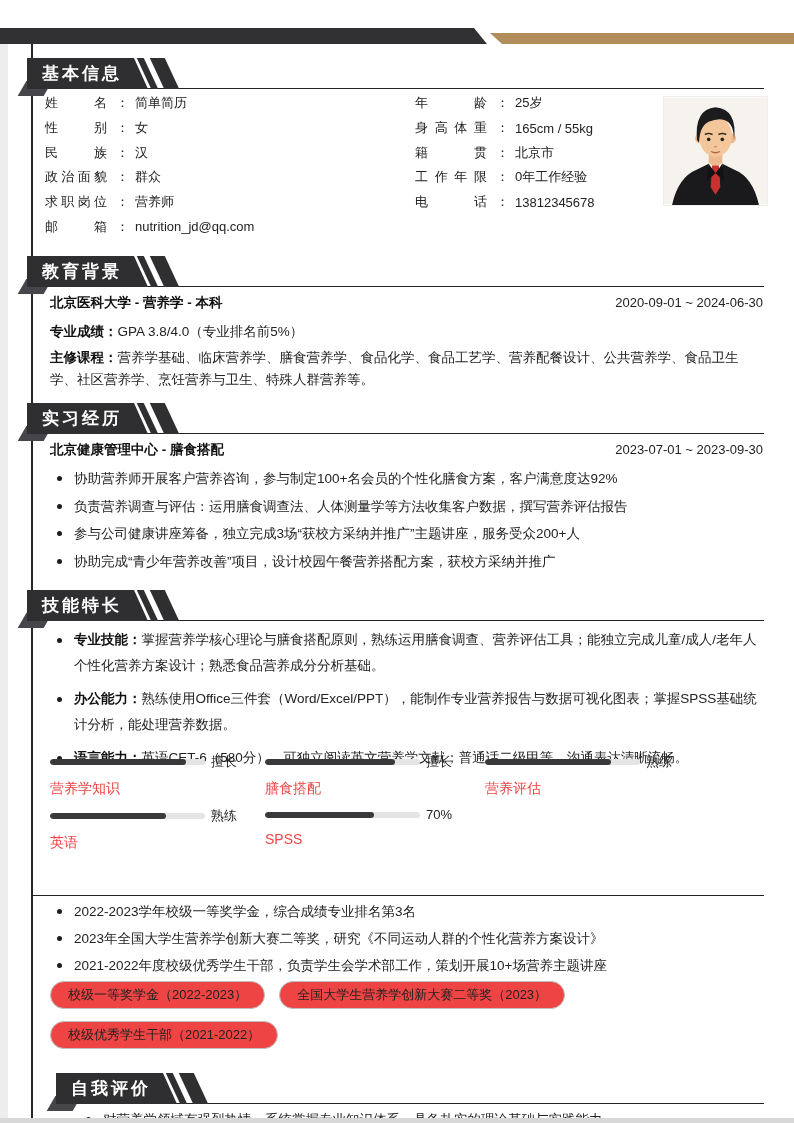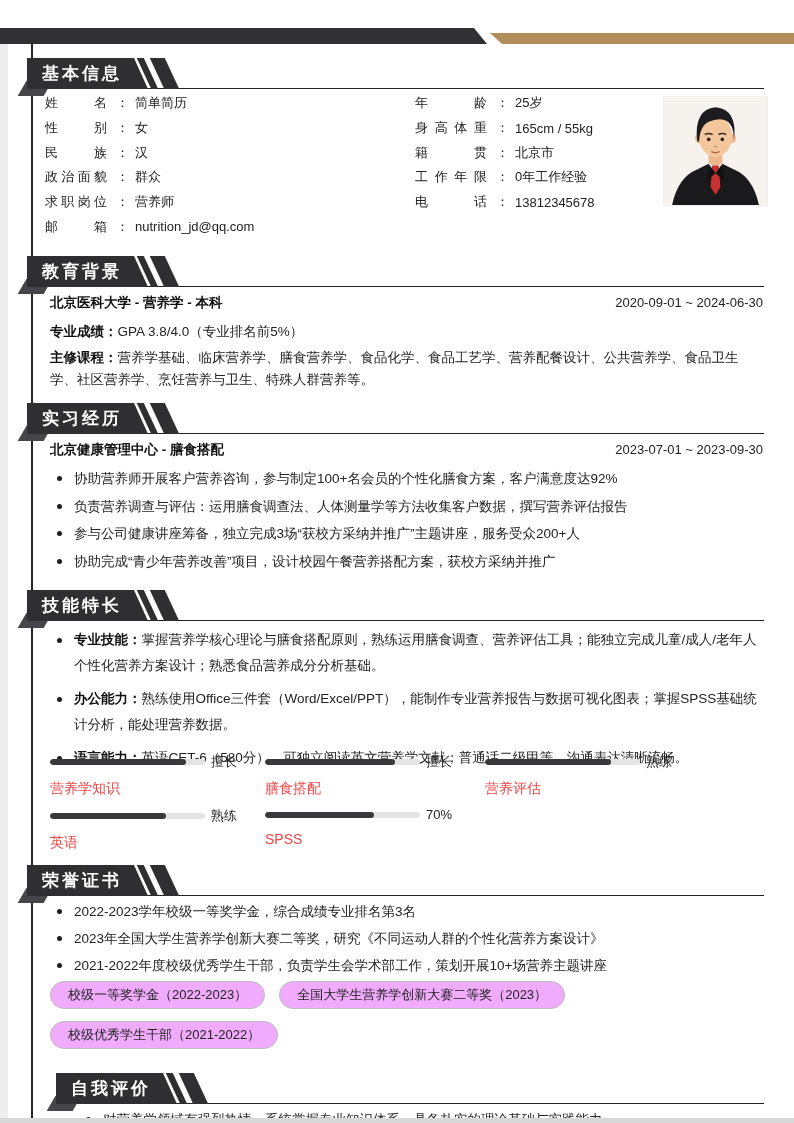--- a/index.html
+++ b/index.html
@@ -61,21 +61,21 @@
   
   .bars{position:absolute;left:50px;top:163px;display:grid;grid-template-columns:215px 220px 215px;row-gap:20px;}
   .bar-item{height:34px;}
   .bar-row{display:flex;align-items:center;}
   .track{width:155px;height:6px;border-radius:3px;background:#e4e4e4;overflow:hidden;}
   .fill{height:100%;border-radius:3px;background:#39393c;}
   .bar-label{margin-left:6px;font-size:13px;color:#222;}
   .bar-name{margin-top:9px;font-size:14px;color:#ef4444;}
   
   .tags{margin-top:2px;display:flex;flex-wrap:wrap;gap:12px 14px;width:600px;}
-  .tag{border:1px solid #bdbdbd;background:#f0abfc;border-radius:15px;padding:4px 17px;
+  .tag{border:1px solid #bdbdbd;background:#ef4444;border-radius:15px;padding:4px 17px;
     font-size:13px;color:#222;white-space:nowrap;}
 </style>
 </head>
 <body>
 
 <div class="left-strip"></div>
 <div class="topbar-dark"></div>
 <div class="topbar-gold"></div>
 <div class="vline"></div>
 
@@ -294,26 +294,20 @@
           </div>
           <span class="bar-label">70%</span>
         </div>
       <div class="bar-name">SPSS</div>
     </div>
   </div>
 </div>
 
 <div class="section" style="top:865px;height:208px;">
   <div class="sec-rule"></div>
-  <div class="banner">
-    <div class="banner-fold"></div>
-    <div class="banner-main">荣誉证书</div>
-    <div class="banner-s1"></div>
-    <div class="banner-tail"></div>
-  </div>
   <div class="sec-body" style="top:33px;">
     <ul class="blist honor-list">
       <li>
           <span class="dot"></span>
           <span>2022-2023学年校级一等奖学金，综合成绩专业排名第3名</span>
         </li>
       <li>
           <span class="dot"></span>
           <span>2023年全国大学生营养学创新大赛二等奖，研究《不同运动人群的个性化营养方案设计》</span>
         </li>

